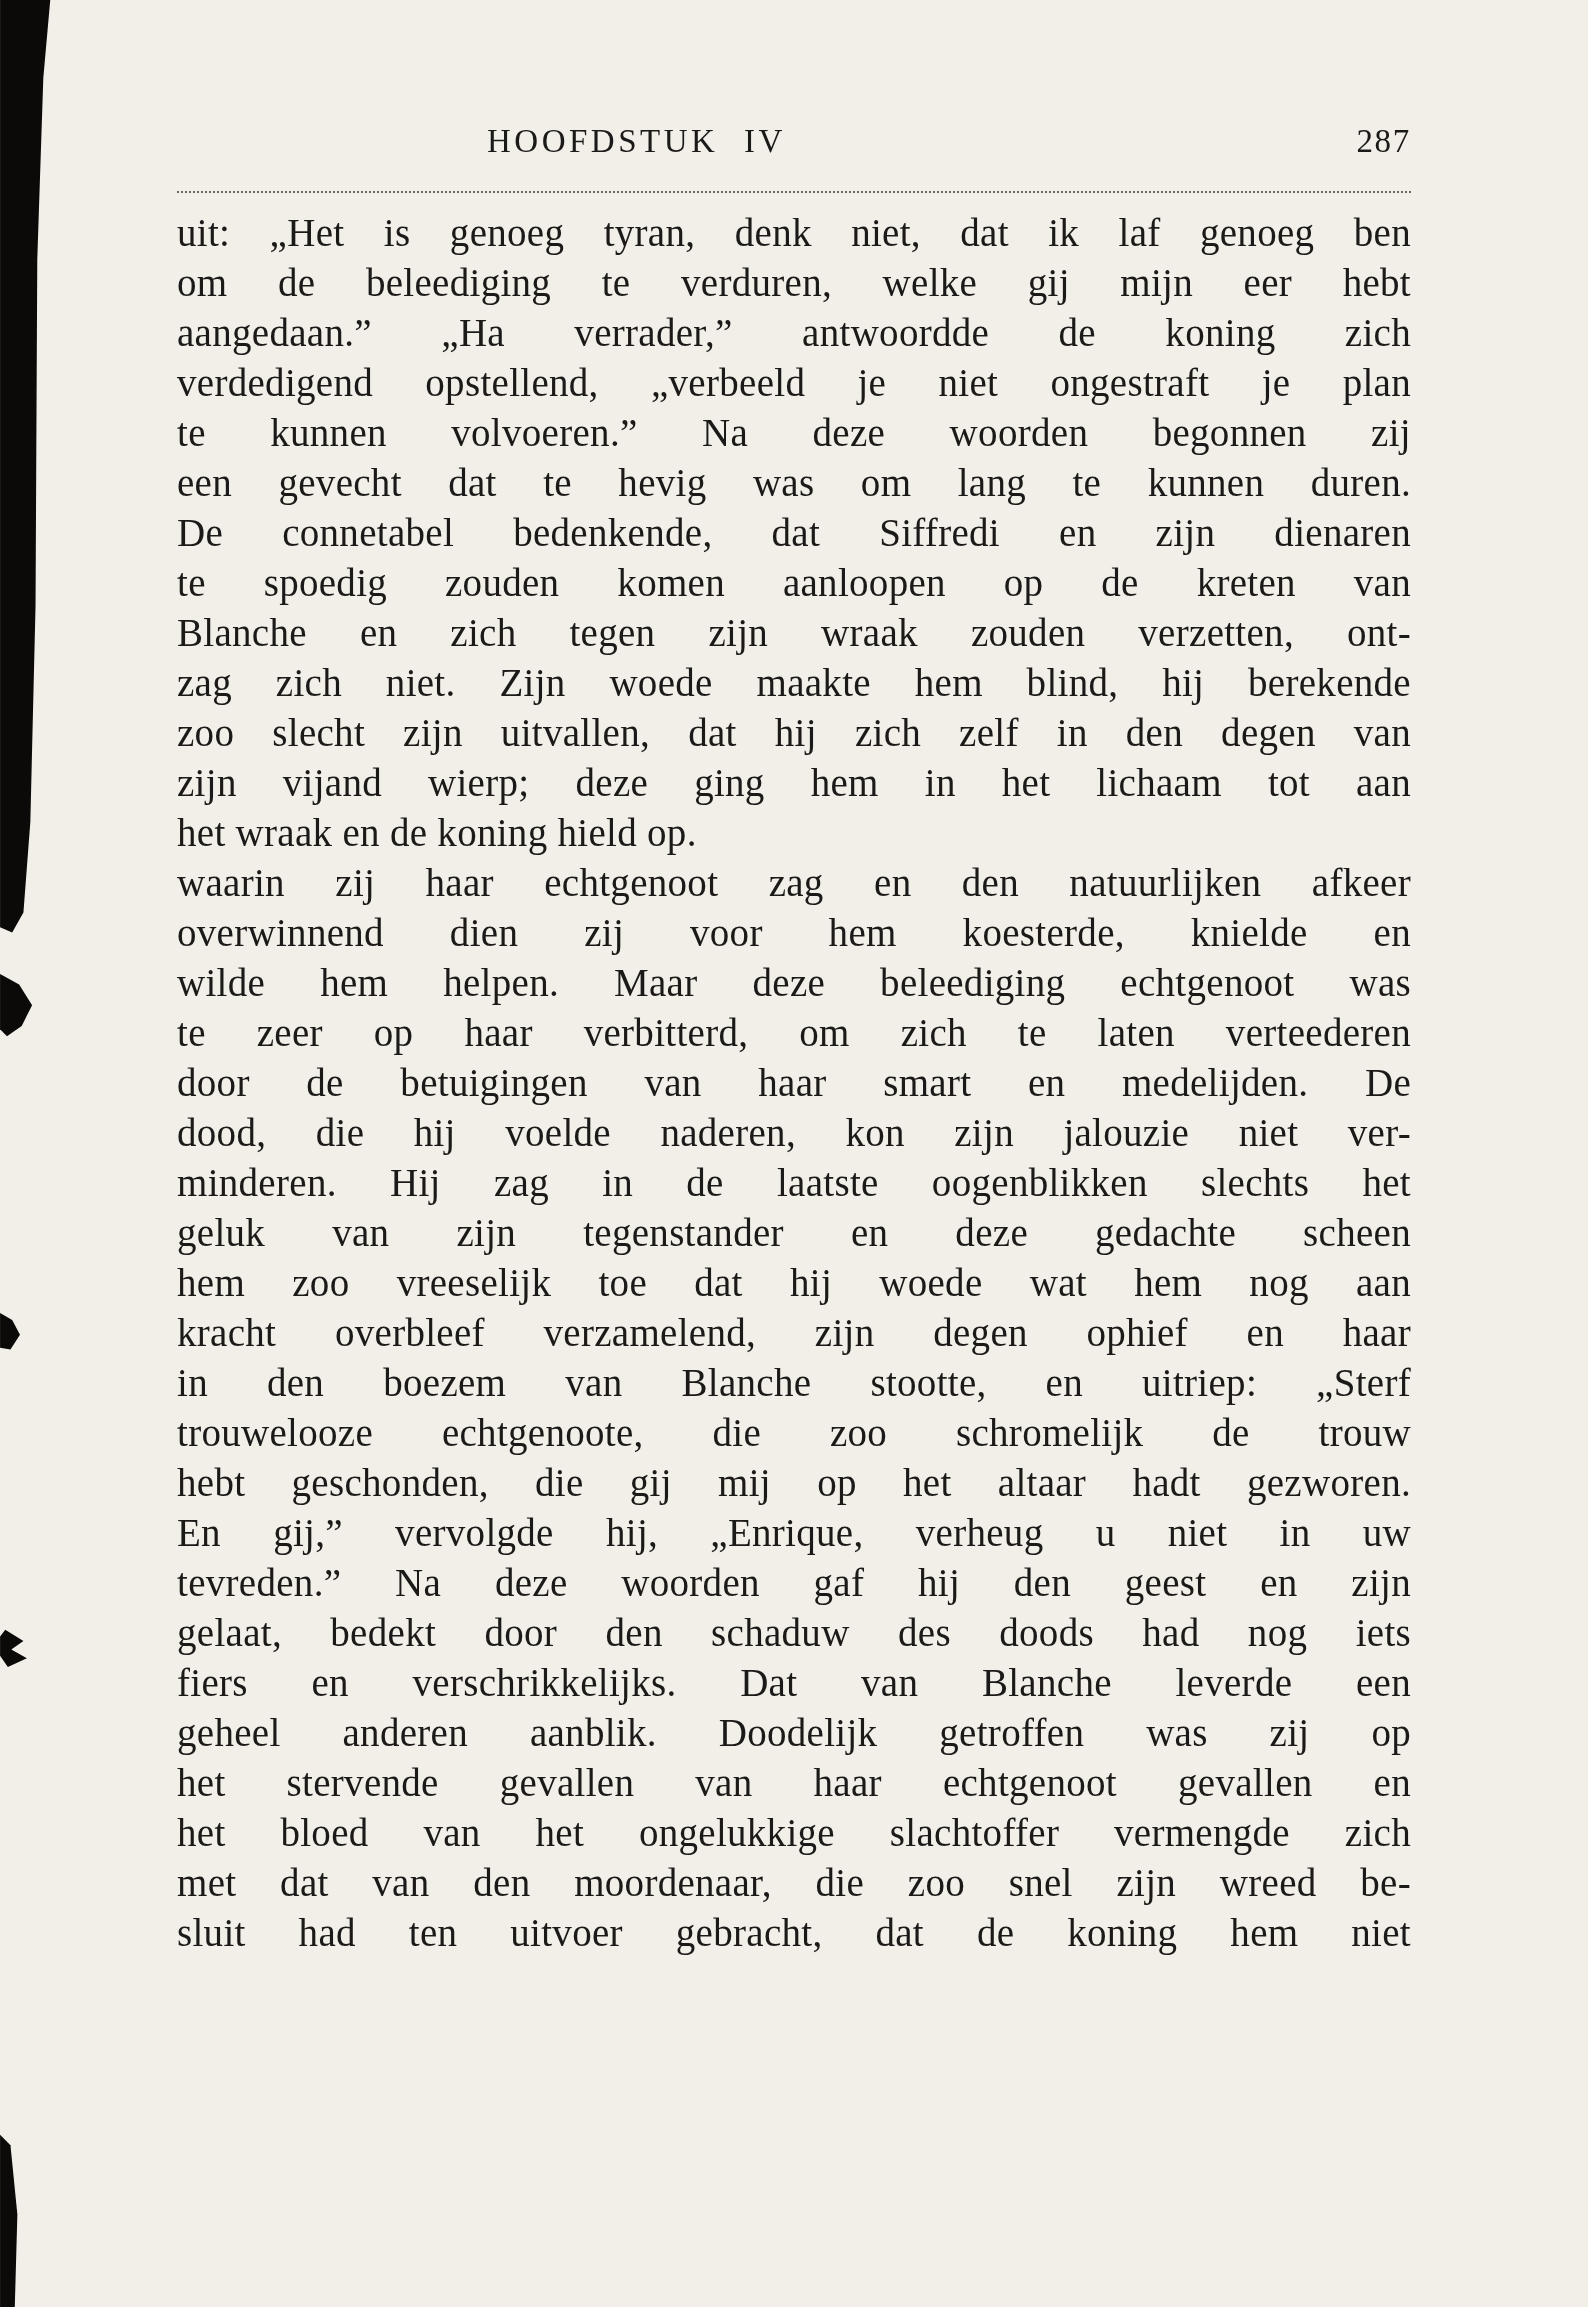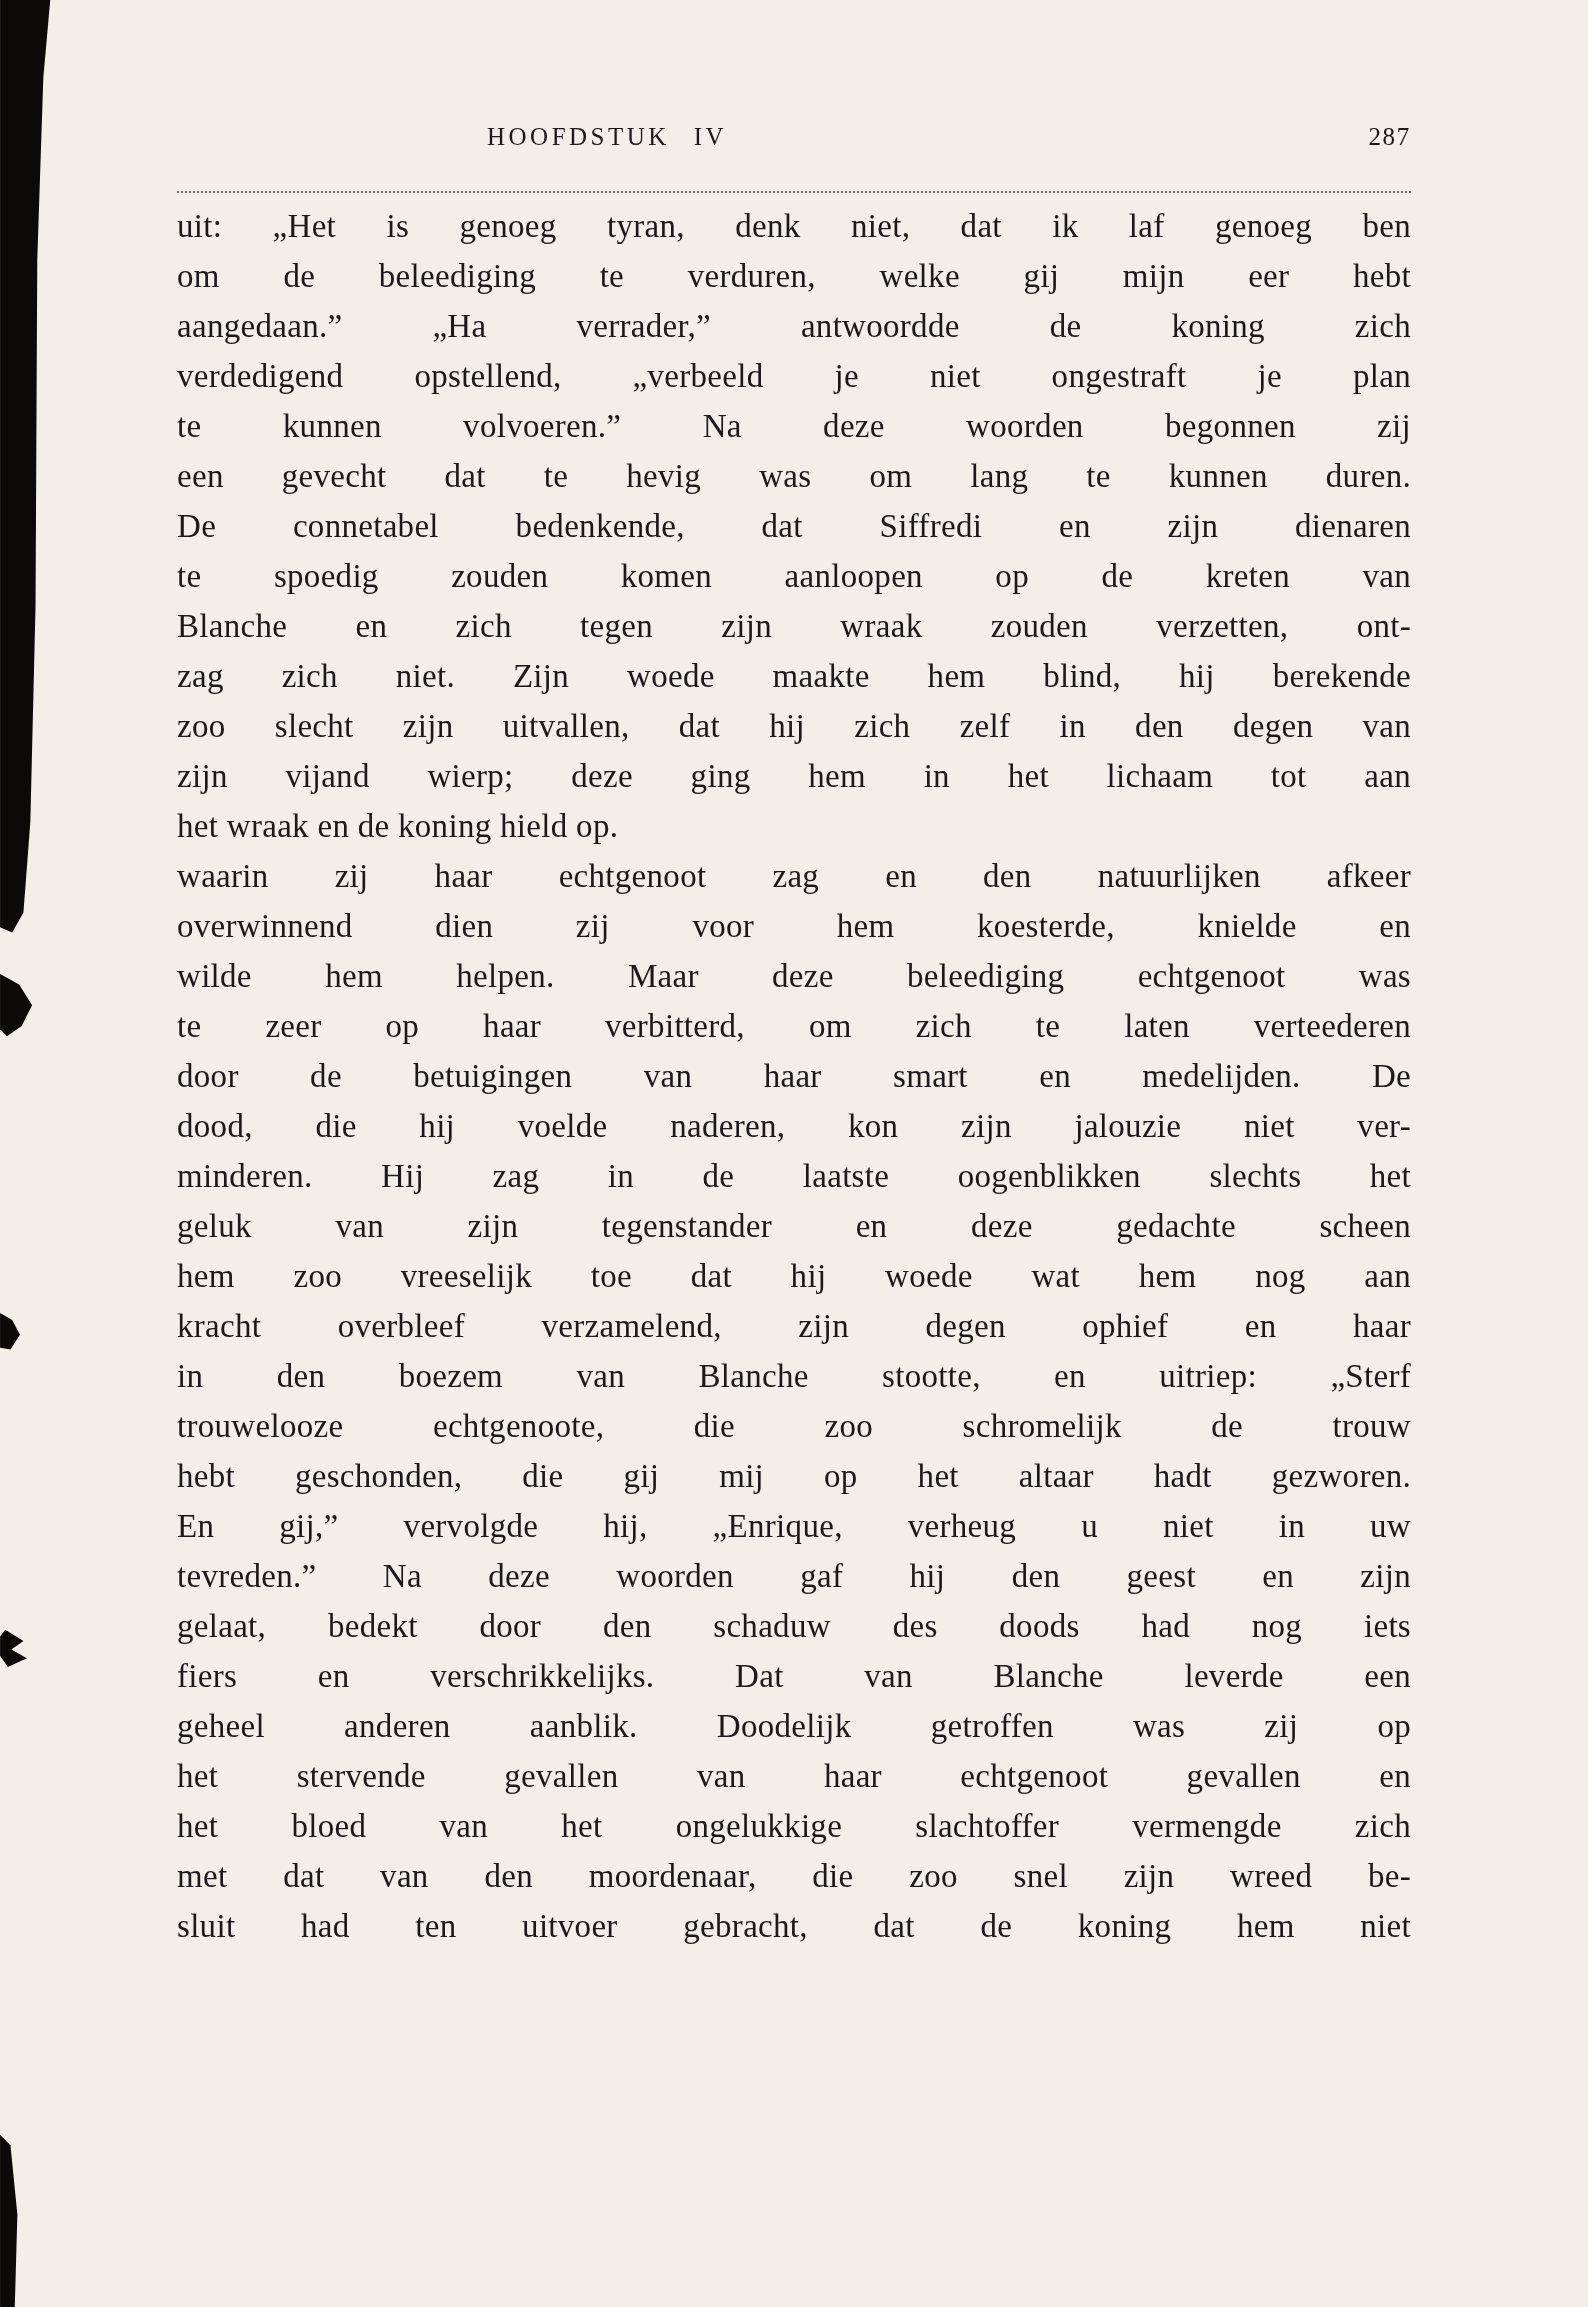--- a/index.html
+++ b/index.html
@@ -28,21 +28,21 @@
   .content {
     position: absolute;
     left: 177px;
     top: 0;
     width: 1234px;
   }
   .header {
     position: relative;
     margin-top: 123px;
     height: 45px;
-    font-size: 25px;
+    font-size: 33px;
   }
   .chapter {
     position: absolute;
     left: 310px;
     top: 0;
     letter-spacing: 3.5px;
     word-spacing: 14px;
     white-space: nowrap;
   }
   .pagenum {
@@ -51,22 +51,22 @@
     top: 0;
     letter-spacing: 1.7px;
     margin-left: 15px;
   }
   .divider {
     margin-top: 22.5px;
     border-top: 2.6px dotted rgba(60, 58, 54, 0.75);
     height: 0;
   }
   .text-block {
-    margin-top: 8px;
-    font-size: 33px;
+    margin-top: 15px;
+    font-size: 39px;
     letter-spacing: 0.3px;
   }
   .line {
     line-height: 50px;
     height: 50px;
     text-align: justify;
     text-align-last: justify;
     white-space: nowrap;
     overflow: visible;
   }

